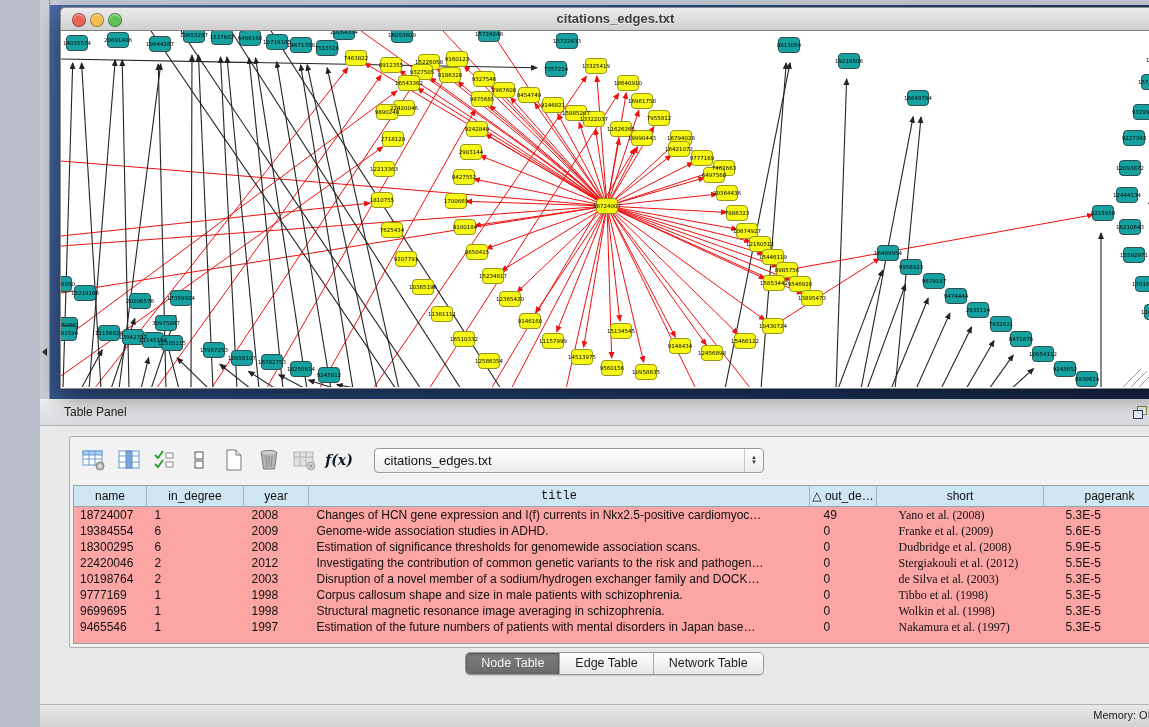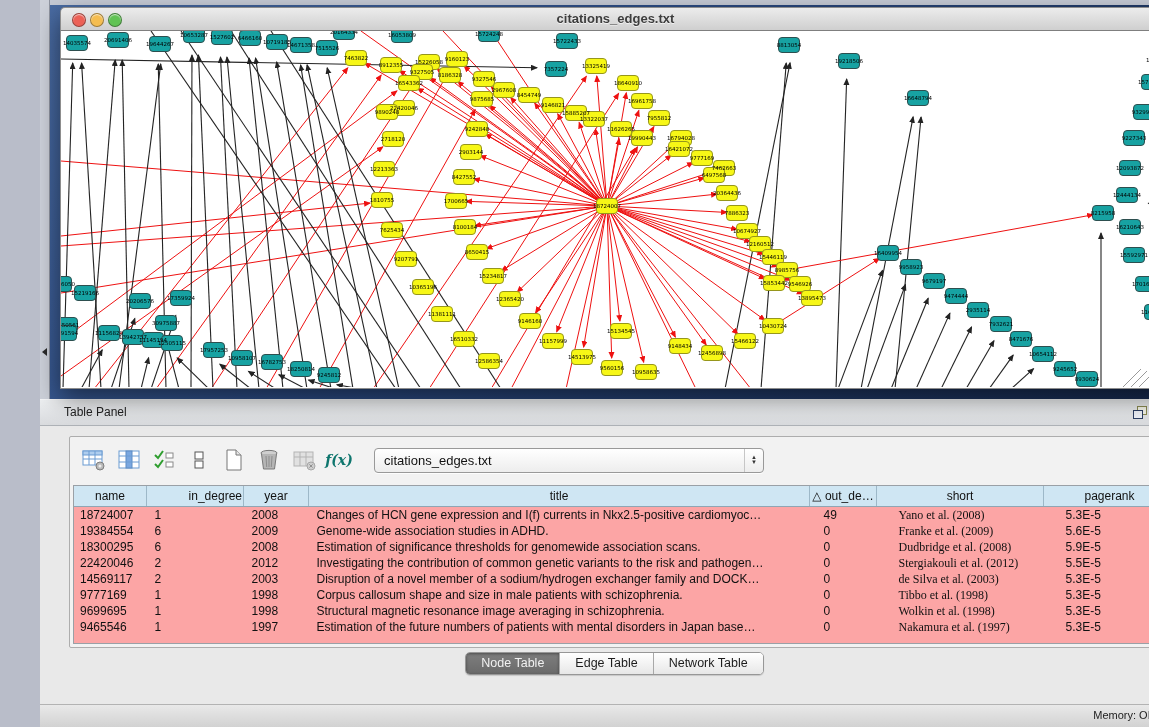--- a/index.html
+++ b/index.html
@@ -36,21 +36,21 @@
   .panel-header .ph-title{position:absolute;left:24px;top:5px;font-size:12px;color:#222;}
   .float-btn{position:absolute;right:42px;top:6px;width:14px;height:13px;cursor:default;}
   .float-btn .sq1{position:absolute;right:0;top:0;width:8px;height:7px;border:1px solid #8a8a52;background:#f4f4e8;}
   .float-btn .sq2{position:absolute;left:0;bottom:0;width:8px;height:7px;border:1px solid #2d3f63;background:#eef1f7;}
   .close-btn{position:absolute;right:14px;top:3px;font-size:14px;font-weight:700;color:#1b1b1b;line-height:18px;}
 
   .tool-box{position:absolute;left:29px;right:13px;top:37px;bottom:57px;
             background:#f2f2f2;border:1px solid #adadad;border-radius:2px;}
   .toolbar{position:absolute;left:0;right:0;top:0;height:46px;display:flex;align-items:center;padding-left:10px;}
   .tbtn{width:28px;height:26px;margin-right:7px;display:flex;align-items:center;justify-content:center;}
-  .fx{font-family:"DejaVu Serif",serif;font-style:italic;font-size:14px;font-weight:700;color:#0f766e;}
+  .fx{font-family:"DejaVu Serif",serif;font-style:italic;font-size:14px;font-weight:700;color:#0f172a;}
   .table-select{margin-left:14px;width:388px;height:23px;border:1px solid #999;border-radius:4px;
                 background:linear-gradient(#ffffff,#ededed);display:flex;align-items:center;position:relative;
                 box-shadow:0 1px 0 rgba(255,255,255,.8);}
   .table-select .val{font-size:13px;color:#111;padding-left:9px;}
   .table-select .stepper{position:absolute;right:0;top:0;bottom:0;width:18px;border-left:1px solid #c6c6c6;
                  display:flex;flex-direction:column;align-items:center;justify-content:center;color:#333;}
   .table-select .stepper b{font-size:6px;line-height:5px;}
 
   .grid-wrap{position:absolute;left:3px;right:3px;top:48px;bottom:3px;background:#fca5a5;border:1px solid #9aa0a6;overflow:hidden;}
   table.grid{border-collapse:collapse;table-layout:fixed;width:1081px;}
@@ -567,23 +567,23 @@
               <b>▼</b>
             </span>
         </div>
       </div>
 
       <div class="grid-wrap">
         <table class="grid">
           <thead>
               <tr id="head-row">
                 <th style="width: 70px;">name</th>
-                <th style="width: 94px; text-align: right;">in_degree</th>
+                <th style="width: 94px;">in_degree</th>
                 <th style="width: 62px;">year</th>
-                <th style="width: 498px;">title</th>
+                <th style="width: 498px; font-family: Liberation Mono, monospace;">title</th>
                 <th style="width: 64px;">△ out_de…</th>
                 <th style="width: 164px;">short</th>
                 <th style="width: 129px;">pagerank</th>
               </tr>
             </thead>
           <tbody id="grid-body">
               <tr>
                 <td>18724007</td>
                 <td>1</td>
                 <td>2008</td>
@@ -613,21 +613,21 @@
               <tr>
                 <td>22420046</td>
                 <td>2</td>
                 <td>2012</td>
                 <td>Investigating the contribution of common genetic variants to the risk and pathogen…</td>
                 <td>0</td>
                 <td>Stergiakouli et al. (2012)</td>
                 <td>5.5E-5</td>
               </tr>
               <tr>
-                <td>14569117</td>
+                <td>10198764</td>
                 <td>2</td>
                 <td>2003</td>
                 <td>Disruption of a novel member of a sodium/hydrogen exchanger family and DOCK…</td>
                 <td>0</td>
                 <td>de Silva et al. (2003)</td>
                 <td>5.3E-5</td>
               </tr>
               <tr>
                 <td>9777169</td>
                 <td>1</td>

